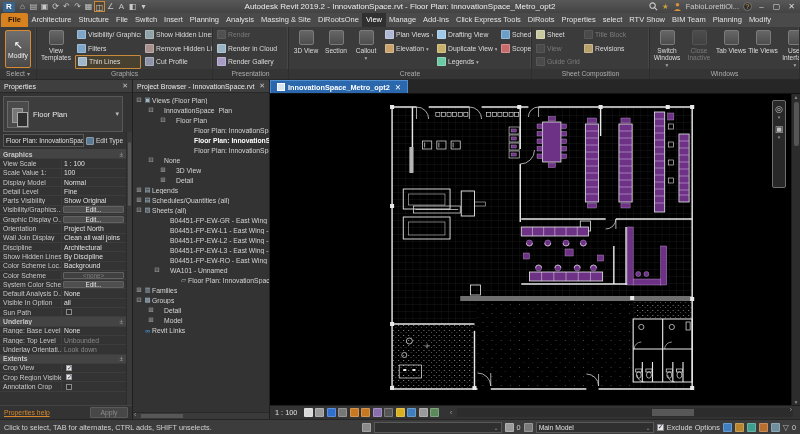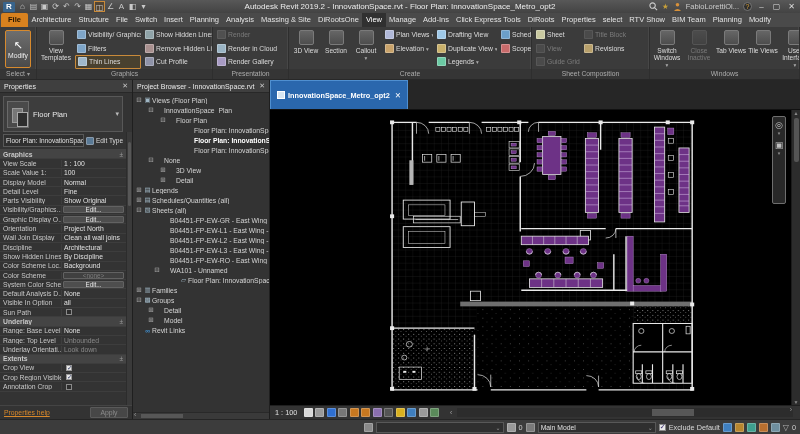--- a/index.html
+++ b/index.html
@@ -87,21 +87,21 @@
   .ticon{width:9px;font-size:6.5px;color:#9fb6c4;flex:none;text-align:center}
   .tlabel{color:#d5d5d5;overflow:hidden}
   .titem.bold .tlabel{font-weight:bold;color:#fff}
   .titem.linkblue .ticon{color:#3f8fd0;font-weight:bold}
   .hscroll{height:7px;background:#3a3a3a;border-top:1px solid #292929;position:relative;flex:none}
   .hscroll .thumb{position:absolute;left:8px;top:1px;width:42px;height:4px;background:#575757}
   .hscroll::before{content:"‹";position:absolute;left:1px;top:-2px;font-size:7px;color:#999}
 
   
   .canvas{flex:1;display:flex;flex-direction:column;min-width:0;background:#000}
-  .doctabs{height:30px;background:#262626;display:flex;align-items:stretch;border-bottom:1px solid #111;flex:none}
+  .doctabs{height:14px;background:#262626;display:flex;align-items:stretch;border-bottom:1px solid #111;flex:none}
   .doctab{background:#2a67ad;color:#fff;font-weight:bold;font-size:7.3px;display:flex;align-items:center;gap:3px;padding:0 6px;border:1px solid #4f8fd0;border-bottom:none}
   .dicon{width:8px;height:8px;background:#d8e6f2;border:1px solid #fff;flex:none}
   .doctab .x{font-size:7.5px;color:#fff;padding-left:2px}
   .draw{flex:1;position:relative;min-height:0;overflow:hidden;--wall:#e9e9e9;--furn:#6d3286}
   .draw svg{position:absolute;left:0;top:0;width:100%;height:100%}
   #plan .w{stroke:var(--wall);fill:none}
   #plan .wf{fill:var(--wall)}
   #plan .pf{fill:var(--furn);stroke:#c9a0dd;stroke-width:.4}
   #plan .pfw{fill:var(--furn);stroke:#e9e9e9;stroke-width:.8}
   #plan .rg{stroke:#dcc6ec;stroke-width:.5;fill:none}
@@ -1093,35 +1093,36 @@
 </span>
         <span class="vb-arrow">‹</span>
         <div class="hscroll2">
             <div class="thumb"></div>
           </div>
       </div>
     </div>
   </div>
 
   <div class="statusbar">
+    <span class="sb-prompt">Click to select, TAB for alternates, CTRL adds, SHIFT unselects.</span>
     <div class="sb-right">
       <span class="sic" style="background:#8a8a8a"></span>
       <span class="sb-combo wide">
         <span></span>
           <span class="cdd">⌄</span>
       </span>
       <span class="sic" style="background:#9a9a9a"></span>
       <span class="cnt">0</span>
       <span class="sic" style="background:#7a7a7a"></span>
       <span class="sb-combo">
         <span>Main Model</span>
           <span class="cdd">⌄</span>
       </span>
       <span class="sb-check"></span>
-      <span>Exclude Default</span>
+      <span>Exclude Options</span>
       <span class="pico" style="gap:3px">
   <span class="sic" style="background: rgb(63, 127, 191);"></span>
 
   <span class="sic" style="background: rgb(184, 134, 47);"></span>
 
   <span class="sic" style="background: rgb(63, 159, 143);"></span>
 
   <span class="sic" style="background: rgb(184, 111, 47);"></span>
 
   <span class="sic" style="background: rgb(111, 143, 159);"></span>

